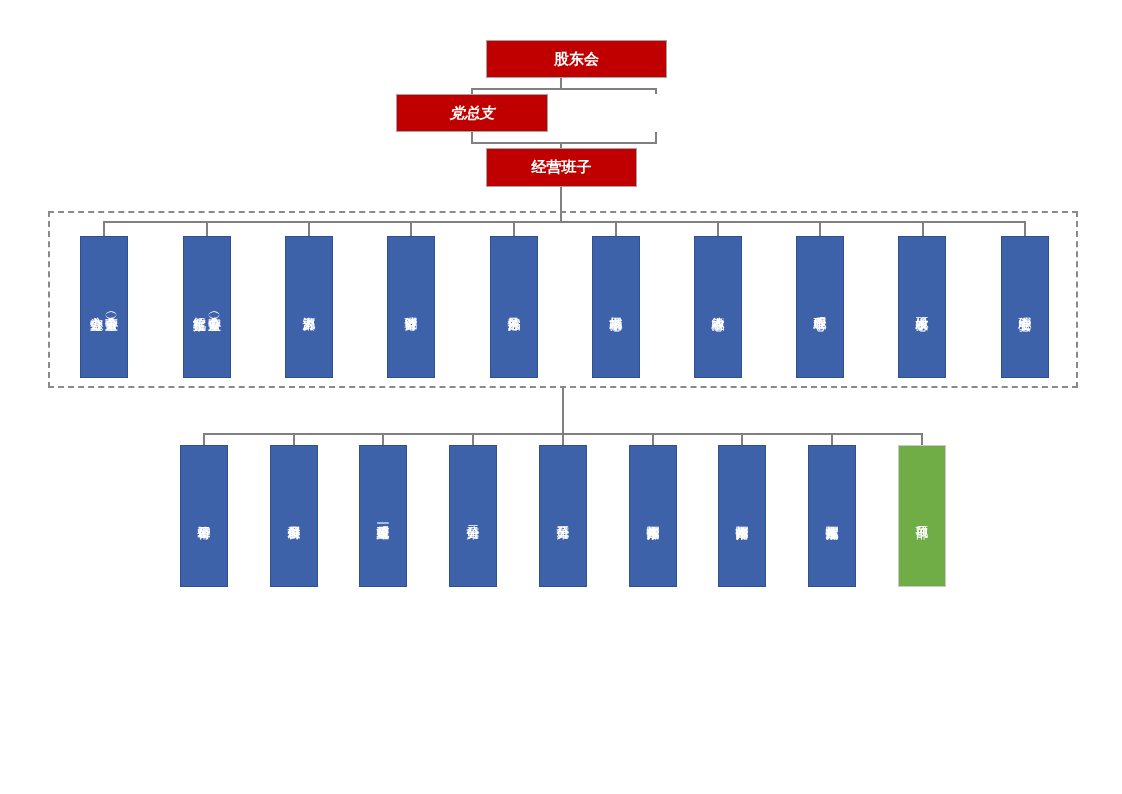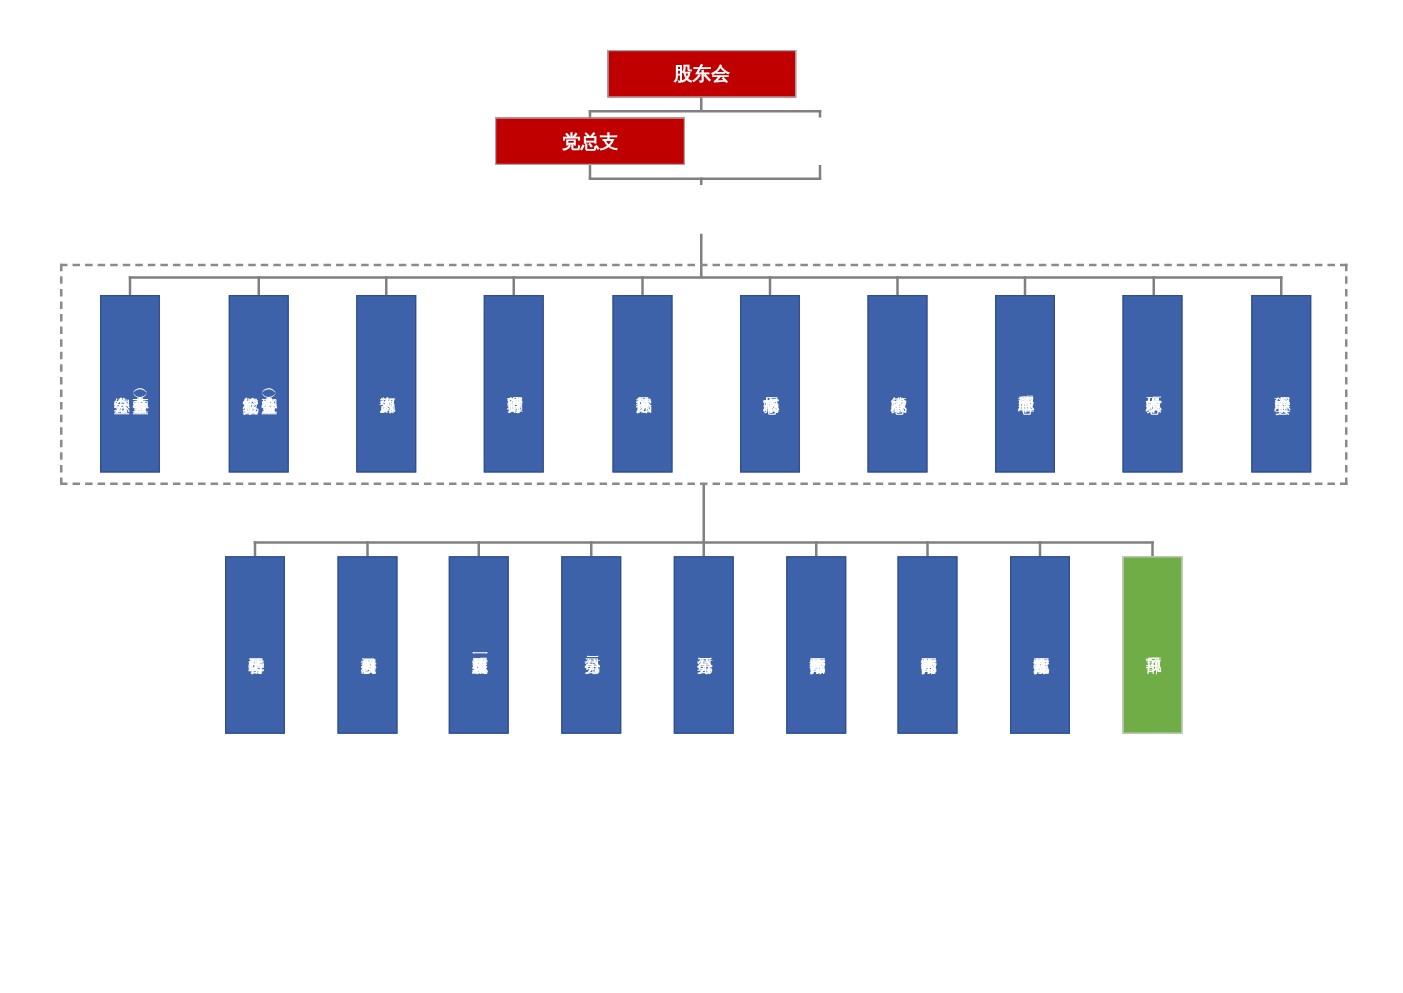--- a/index.html
+++ b/index.html
@@ -36,25 +36,28 @@
   <div class="line" style="left:560px;top:78px;width:2px;height:11px;"></div>
   <div class="line" style="left:471px;top:88px;width:186px;height:2px;"></div>
   <div class="line" style="left:471px;top:88px;width:2px;height:6px;"></div>
   <div class="line" style="left:655px;top:88px;width:2px;height:6px;"></div>
   <div class="line" style="left:471px;top:132px;width:2px;height:11px;"></div>
   <div class="line" style="left:655px;top:132px;width:2px;height:11px;"></div>
   <div class="line" style="left:471px;top:142px;width:186px;height:2px;"></div>
   <div class="line" style="left:560px;top:142px;width:2px;height:6px;"></div>
   <div class="line" style="left:560px;top:187px;width:2px;height:35px;"></div>
 
-  <div class="box red" style="left:486px;top:40px;width:151px;">
+  <div class="box red" style="left:486px;top:40px;width:181px;">
     <span>股东会</span>
   </div>
-  <div class="box red" style="left:396px;top:94px;width:152px;">
+  <div class="box red" style="left:396px;top:94px;width:152px;font-style:italic;">
     <span>党总支</span>
+  </div>
+  <div class="box red" style="left:486px;top:148px;width:151px;height:39px;">
+    <span>经营班子</span>
   </div>
 
   <div class="dashed"></div>
 
   <div class="line" style="left:103px;top:221px;width:923px;height:2px;"></div>
   <div class="line" style="left:103px;top:221px;width:2px;height:15px;"></div>
   <div class="line" style="left:206px;top:221px;width:2px;height:15px;"></div>
   <div class="line" style="left:308px;top:221px;width:2px;height:15px;"></div>
   <div class="line" style="left:410px;top:221px;width:2px;height:15px;"></div>
   <div class="line" style="left:513px;top:221px;width:2px;height:15px;"></div>

